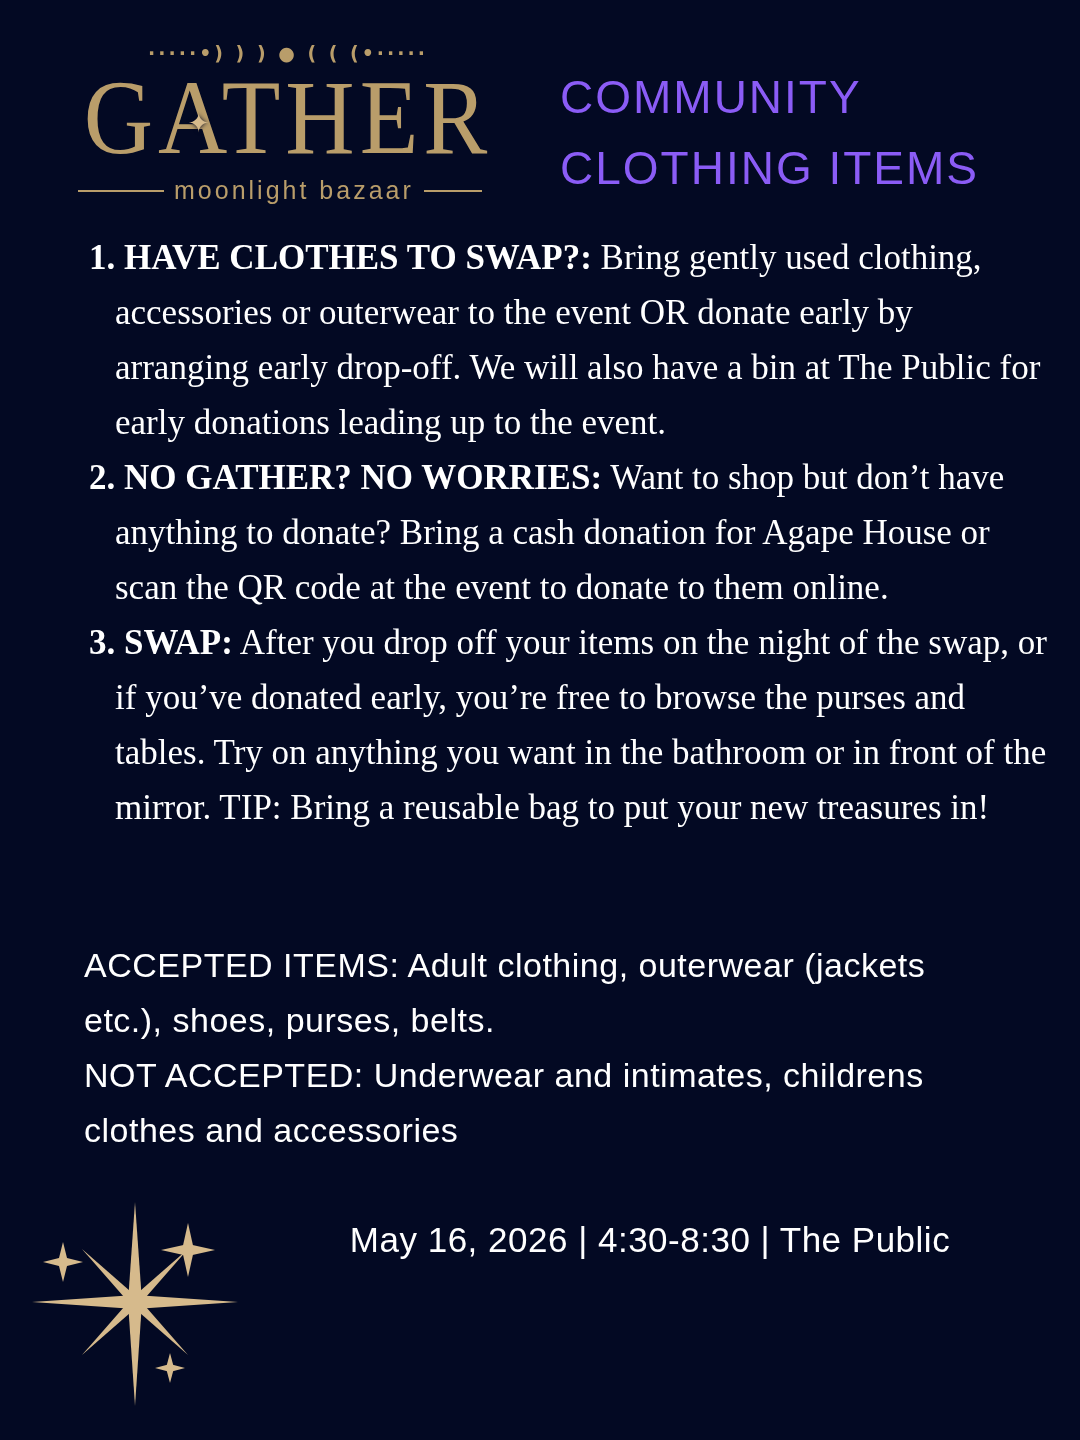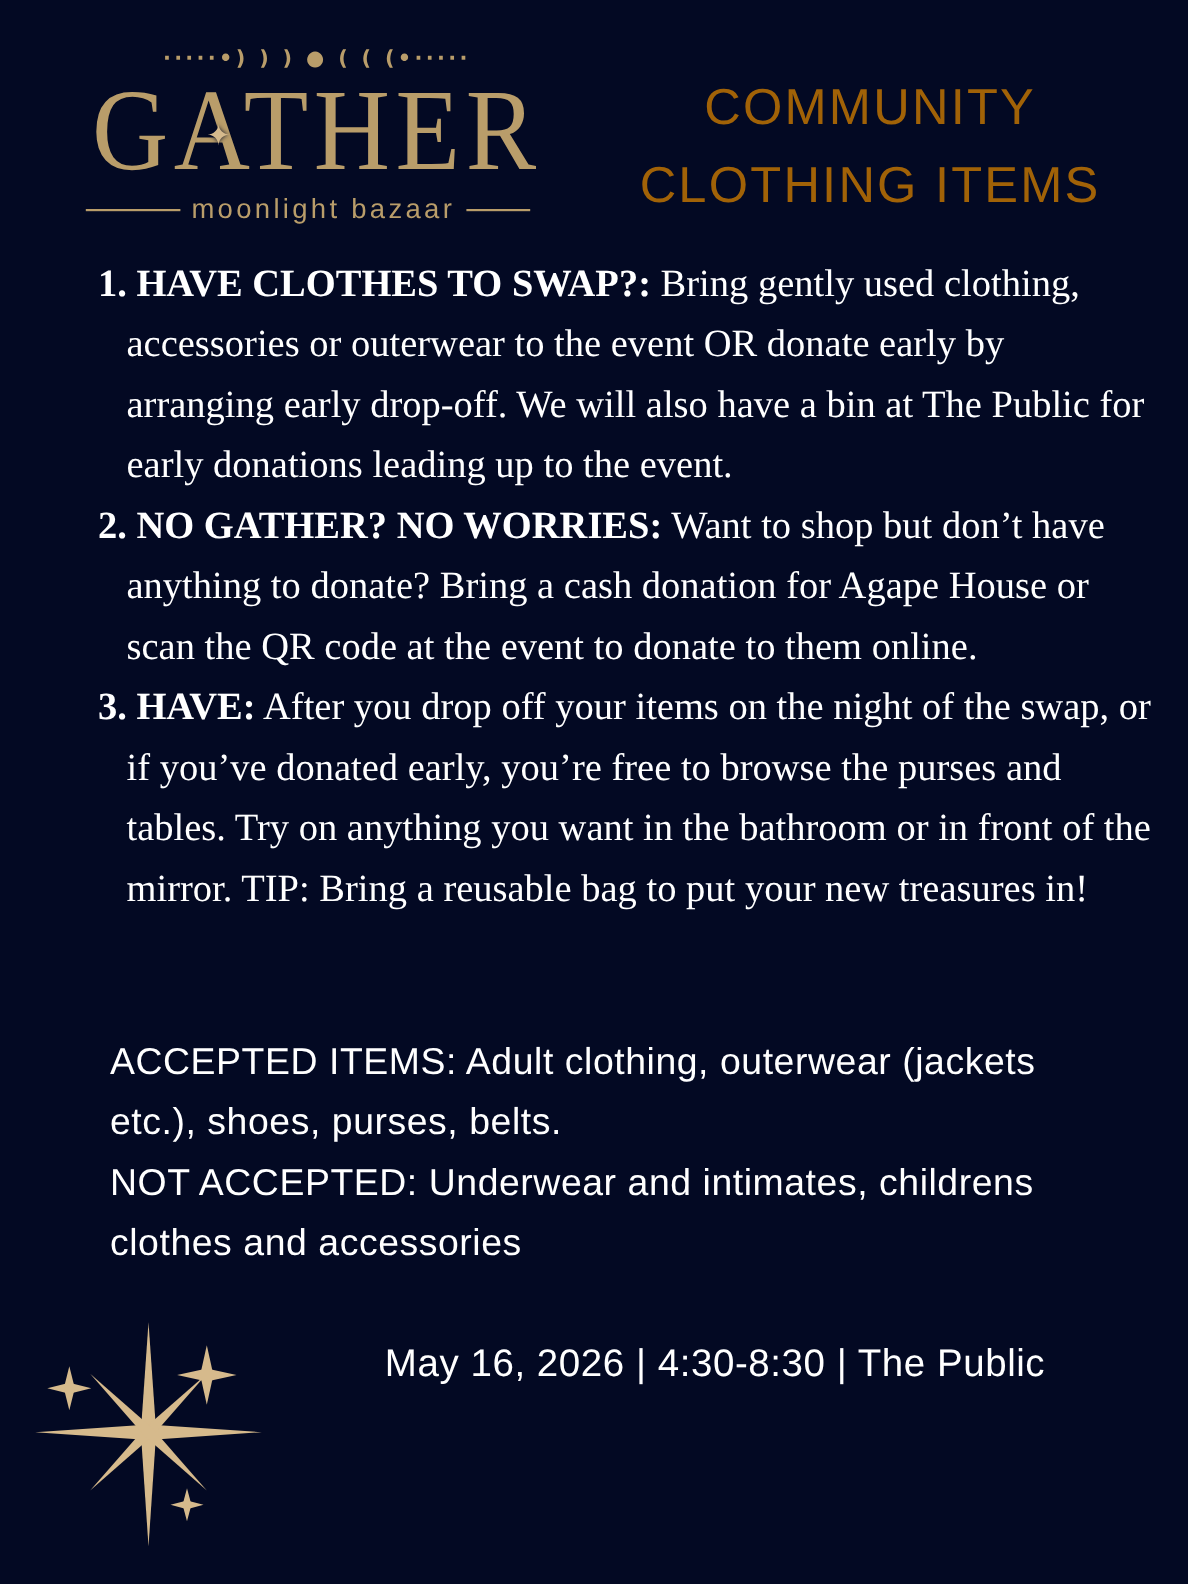--- a/index.html
+++ b/index.html
@@ -65,25 +65,24 @@
   .tagline-rule { height: 0; border-top: 2px solid #b99d6a; }
   .tagline-rule.left  { width: 86px; }
   .tagline-rule.right { width: 58px; }
 
   
   .title {
     position: absolute;
     left: 560px;
     top: 62px;
     width: 462px;
-    text-align: center;
     font-size: 46px;
     line-height: 71px;
     letter-spacing: 2px;
-    color: #a16207;
+    color: #8b5cf6;
     white-space: nowrap;
   }
 
   
   .instructions {
     position: absolute;
     left: 66px;
     top: 230px;
     width: 964px;
     font-family: "Liberation Serif", serif;
@@ -94,21 +93,21 @@
   .list-item {
     padding-left: 26px;
     text-indent: -26px;
   }
   .item-number { font-weight: 700; }
   .item-heading { font-weight: 700; }
 
   
   .items-info {
     position: absolute;
-    left: 100px;
+    left: 84px;
     top: 938px;
     width: 918px;
     font-size: 34px;
     line-height: 55px;
     letter-spacing: 0.5px;
   }
 
   
   .footer {
     position: absolute;
@@ -158,21 +157,21 @@
       <span class="item-heading">HAVE CLOTHES TO SWAP?:</span>
       <span class="item-body">Bring gently used clothing, accessories or outerwear to the event OR donate early by arranging early drop-off. We will also have a bin at The Public for early donations leading up to the event.</span>
     </div>
     <div class="list-item">
       <span class="item-number">2.</span>
       <span class="item-heading">NO GATHER? NO WORRIES:</span>
       <span class="item-body">Want to shop but don’t have anything to donate? Bring a cash donation for Agape House or scan the QR code at the event to donate to them online.</span>
     </div>
     <div class="list-item">
       <span class="item-number">3.</span>
-      <span class="item-heading">HAVE:</span>
+      <span class="item-heading">SWAP:</span>
       <span class="item-body">After you drop off your items on the night of the swap, or if you’ve donated early, you’re free to browse the purses and tables. Try on anything you want in the bathroom or in front of the mirror. TIP: Bring a reusable bag to put your new treasures in!</span>
     </div>
   </div>
 
   <div class="items-info">
     <div>ACCEPTED ITEMS: Adult clothing, outerwear (jackets etc.), shoes, purses, belts.</div>
     <div>NOT ACCEPTED: Underwear and intimates, childrens clothes and accessories</div>
   </div>
 
   <div class="footer">

